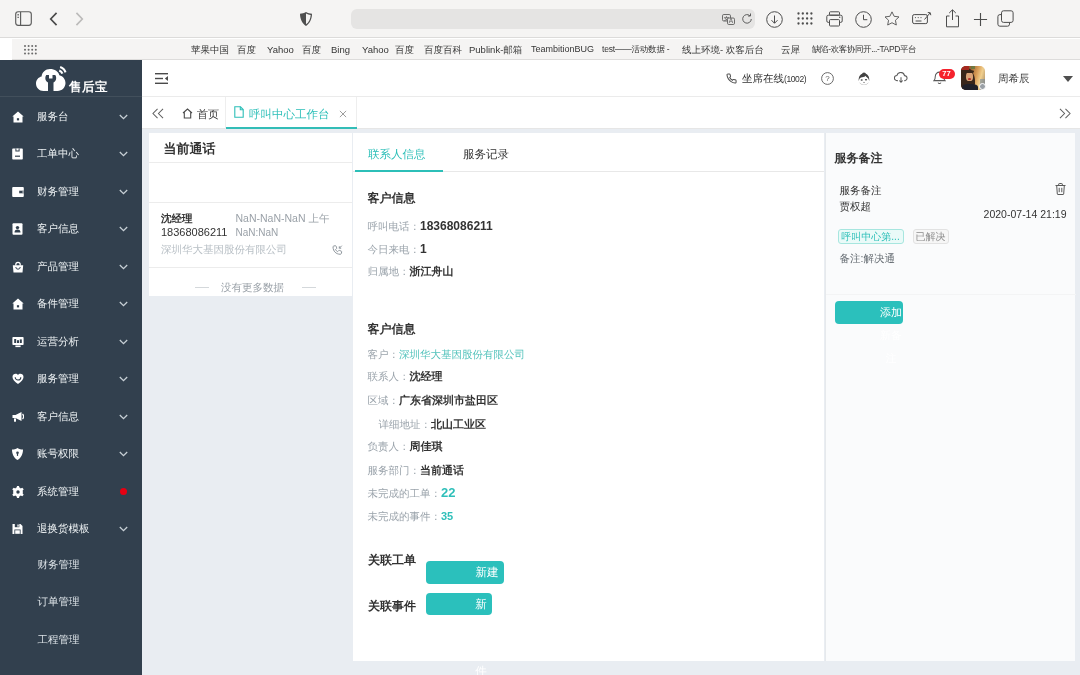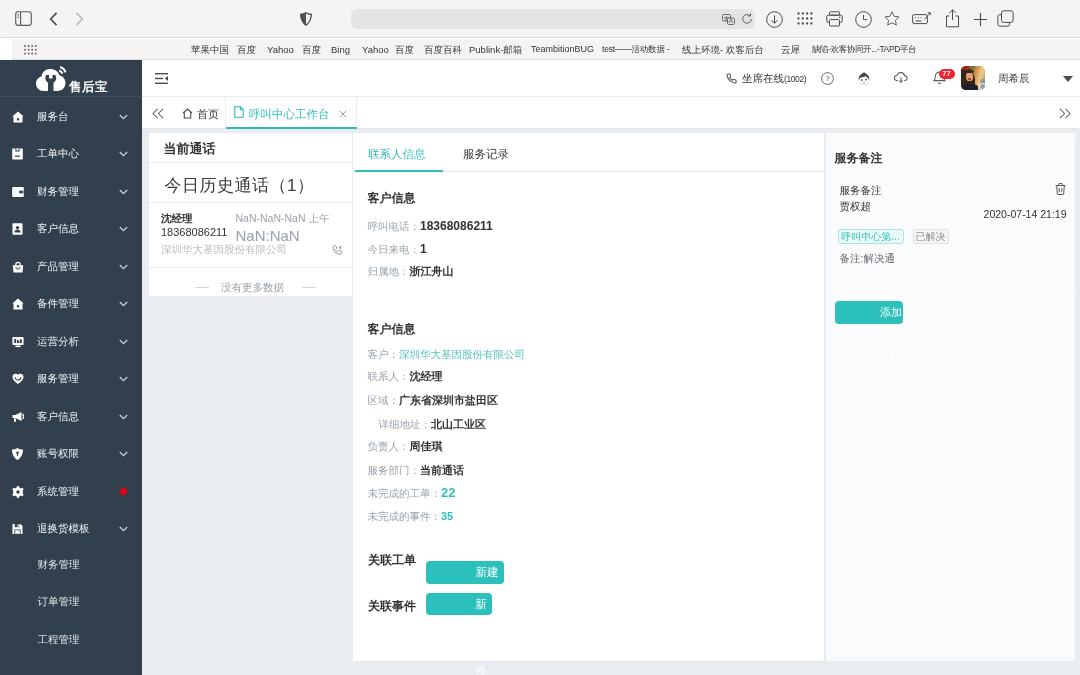--- a/index.html
+++ b/index.html
@@ -372,26 +372,25 @@
     <svg class="abs" style="left:917px;top:11px" width="12" height="11" viewBox="0 0 13 12" fill="none" stroke="#5f5f5f" stroke-width="1.1">
         <path d="M1 1 L6 6 L1 11 M7 1 L12 6 L7 11"></path>
       </svg>
 </div>
 
   <div class="content" id="content">
 
     <div class="panel" style="left:6.5px;top:4px;width:203px;height:163px">
       <div class="abs hrow" style="left:15px;top:7px;font-size:13px">当前通话</div>
       <div class="abs" style="left:0;top:29px;width:203px;border-top:1px solid #ececec"></div>
-      <div class="abs" style="left:16px;top:40.5px;font-size:17px;letter-spacing:0.5px;color:#3a3a3a">今日历史通话（1）</div>
       <div class="abs" style="left:0;top:68.5px;width:203px;border-top:1px solid #ececec"></div>
       <div class="abs" style="left:12.5px;top:78.5px;font-size:10.5px;font-weight:bold;color:#333">沈经理</div>
       <div class="abs" style="left:87px;top:78.5px;font-size:10.5px;color:#9aa1a8">NaN-NaN-NaN 上午</div>
       <div class="abs" style="left:12.5px;top:93px;font-size:11px;color:#333">18368086211</div>
-      <div class="abs" style="left:87px;top:93.5px;font-size:15px;color:#9aa1a8">NaN:NaN</div>
+      <div class="abs" style="left:87px;top:93.5px;font-size:10px;color:#9aa1a8">NaN:NaN</div>
       <div class="abs" style="left:12.5px;top:110px;font-size:10.5px;color:#b9c0c6">深圳华大基因股份有限公司</div>
       <svg class="abs" style="left:182px;top:111.5px" width="12" height="12" viewBox="0 0 12 12" fill="none" stroke="#8d959c" stroke-width="1">
           <path d="M2.6 1.1 L4.2 0.7 a0.7 0.7 0 0 1 0.8 0.4 L5.7 2.9 a0.7 0.7 0 0 1 -0.2 0.8 L4.4 4.6 a7.6 7.6 0 0 0 2.1 2.1 L7.6 5.6 a0.7 0.7 0 0 1 0.8 -0.2 l1.9 0.8 a0.7 0.7 0 0 1 0.4 0.8 l-0.5 1.7 a0.9 0.9 0 0 1 -0.9 0.6 C4.9 9.1 2.2 6.4 2 1.9 a0.9 0.9 0 0 1 0.6 -0.8 Z"></path>
           <path d="M10.8 0.7 L8.3 3.2 M8.3 1.3 L8.3 3.2 L10.2 3.2"></path>
         </svg>
       <div class="abs" style="left:0;top:134px;width:203px;border-top:1px solid #ececec"></div>
       <div class="abs" style="left:46.5px;top:153.5px;width:14px;border-top:1px solid #d4d8db"></div>
       <div class="abs" style="left:72.5px;top:147.5px;font-size:10.5px;color:#9aa1a8">没有更多数据</div>
       <div class="abs" style="left:153px;top:153.5px;width:14px;border-top:1px solid #d4d8db"></div>
     </div>

